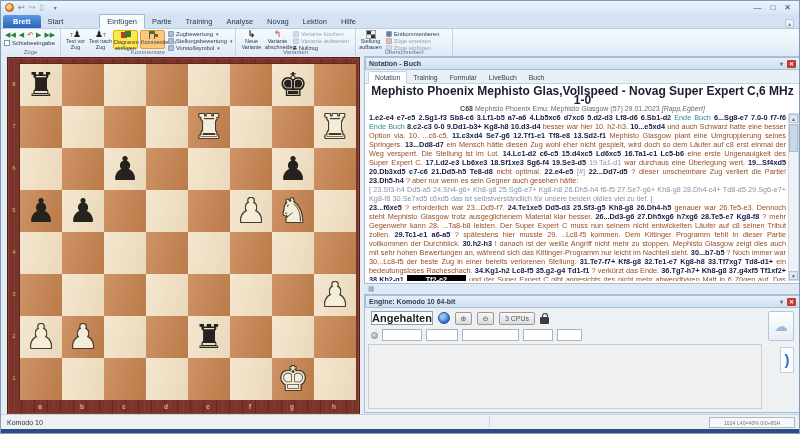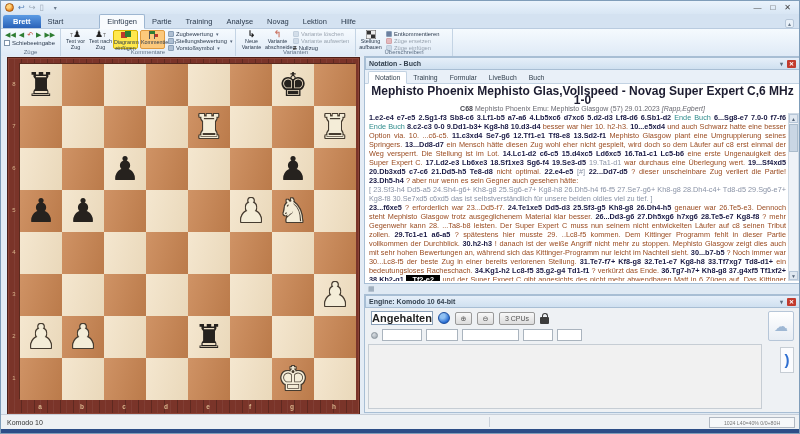--- a/index.html
+++ b/index.html
@@ -99,21 +99,21 @@
   .gametitle { text-align:center; font-size:12px; font-weight:bold; color:#1c1c30; margin-top:3px; line-height:9px; }
   .gamesub { text-align:center; font-size:7px; color:#6a6a72; line-height:8.5px; }
   .gamesub .eco { font-weight:bold; color:#44444e; }
   .gamesub .annot { font-style:italic; }
   .nbody { position:absolute; top:56px; left:4px; right:14px; bottom:2px; overflow:hidden;
     font-size:7.3px; line-height:9px; text-align:justify; color:#222; }
   .seg-move { font-weight:bold; color:#191944; }
   .seg-comment { color:#9a4b20; }
   .seg-book { color:#2f8c8c; }
   .seg-var { color:#8a93a6; }
-  .seg-sel { font-weight:bold; color:#fff; background:#000; padding:0 6px; }
+  .seg-sel { font-weight:bold; color:#fff; background:#000; padding:0 19px; }
   .nscroll { position:absolute; top:56px; right:1px; bottom:2px; width:11px; background:#eef2f7; border:1px solid #d0dae4; }
   .nscroll .sarrow { display:block; width:9px; height:9px; font-size:5px; line-height:9px; text-align:center;
     color:#55657a; background:#dfe7f0; border:1px solid #b6c6d8; }
   .nscroll .sarrow.down { position:absolute; bottom:0; }
   .nscroll .sthumb { position:absolute; top:10px; left:0; width:9px; height:28px; background:#c9d6e4; border:1px solid #aabccc; }
 
   .gapstrip { position:absolute; top:228px; left:0; width:437px; height:10px; display:flex; align-items:center; padding-left:4px; }
   .gapicon { font-size:7px; color:#8899aa; line-height:8px; }
 
   .engine-panel { position:absolute; top:238px; left:0; width:437px; height:119px; background:#eef1f4; border:1px solid #a8bed4; }

